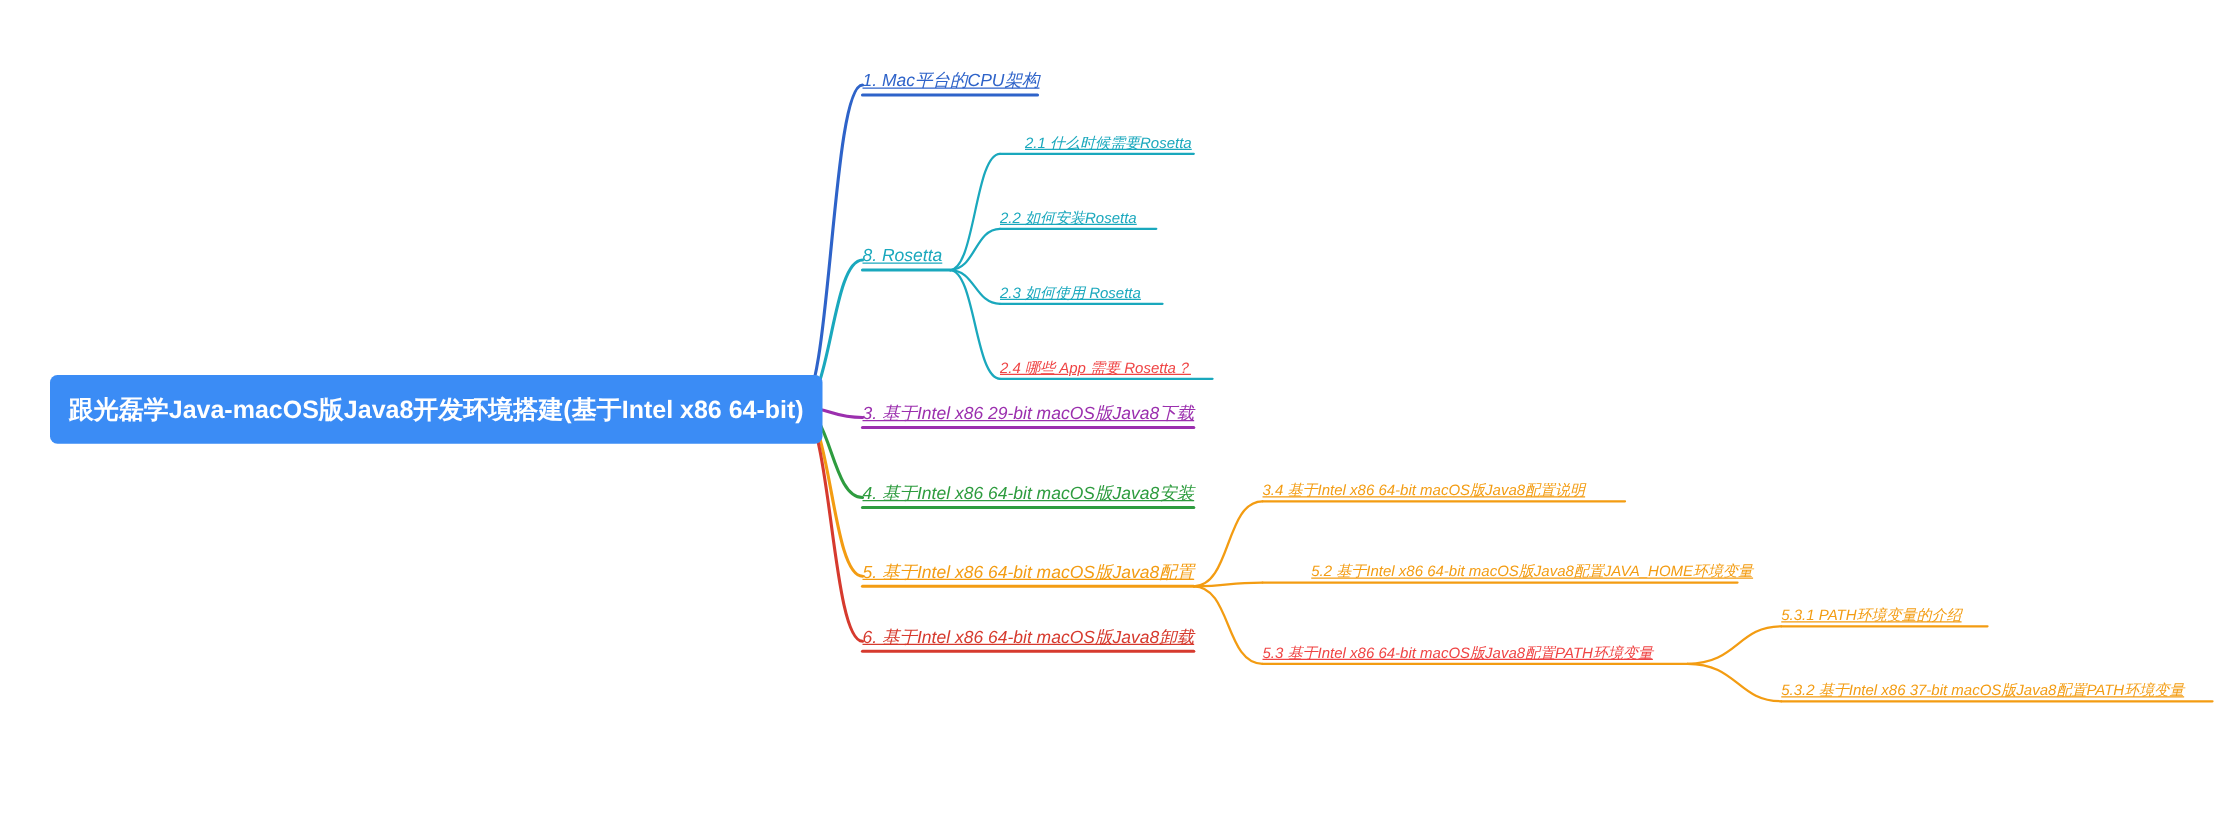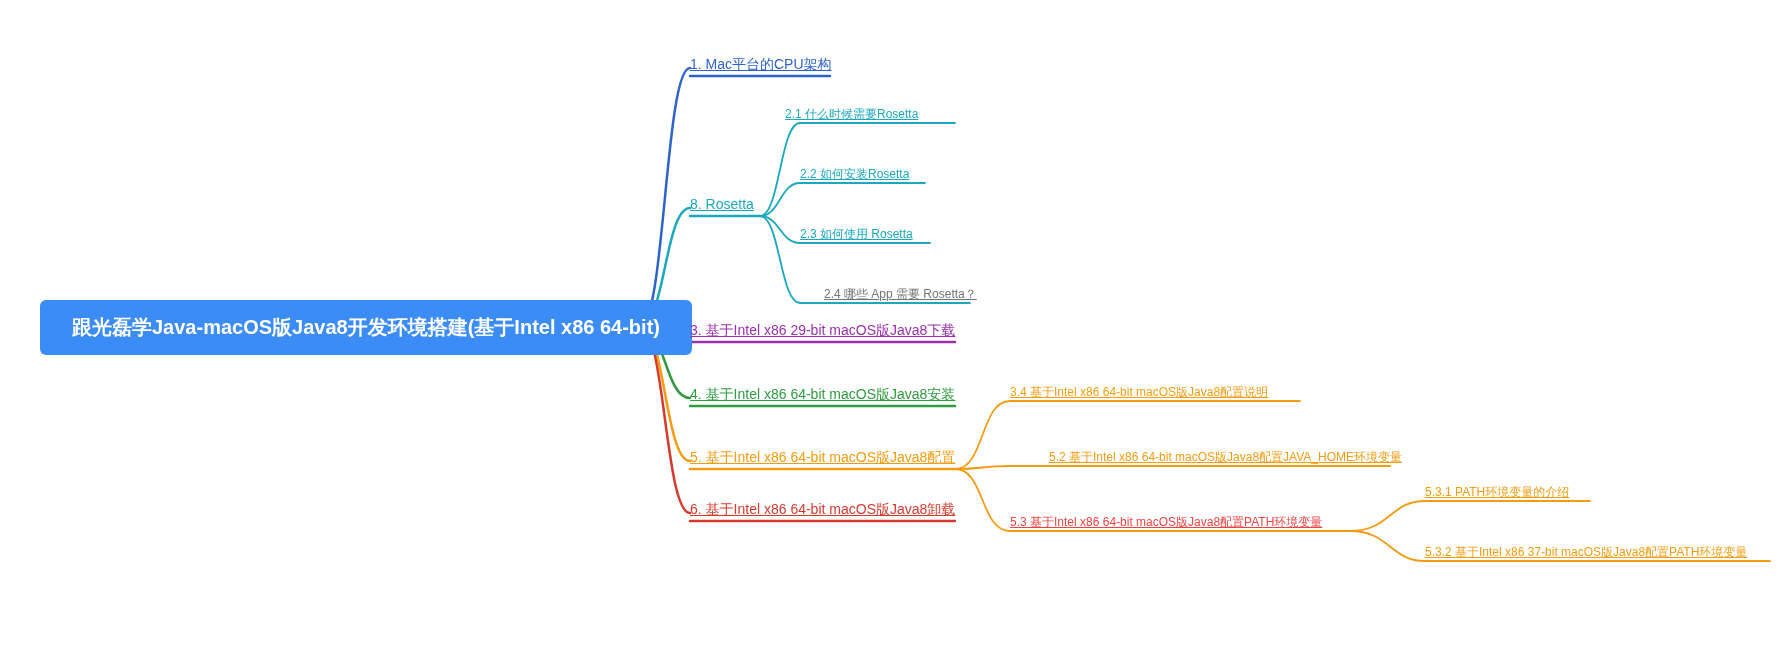--- a/index.html
+++ b/index.html
@@ -11,30 +11,31 @@
     height: 652px;
     position: relative;
     overflow: hidden;
   }
   .root-node {
     position: absolute;
     background: #3b8cf5;
     color: #fff;
     font-weight: bold;
     font-size: 20px;
-    padding: 14px 32px;
+    padding: 14px 15px;
     border-radius: 6px;
     white-space: nowrap;
   }
   .node {
     position: absolute;
     font-size: 14px;
     white-space: nowrap;
     text-decoration: underline;
     cursor: pointer;
+    font-style: italic;
   }
   .node-small {
     font-size: 12px;
   }
   svg {
     position: absolute;
     top: 0;
     left: 0;
     width: 1781px;
     height: 652px;
@@ -97,23 +98,23 @@
 <div class="node" style="left:690px; top:196px; color:#1aa8bd;">8. Rosetta</div>
 
 <div class="node" style="left:690px; top:322px; color:#9b2fae;">3. 基于Intel x86 29-bit macOS版Java8下载</div>
 
 <div class="node" style="left:690px; top:386px; color:#2e9c3f;">4. 基于Intel x86 64-bit macOS版Java8安装</div>
 
 <div class="node" style="left:690px; top:449px; color:#f39c12;">5. 基于Intel x86 64-bit macOS版Java8配置</div>
 
 <div class="node" style="left:690px; top:501px; color:#d63a2e;">6. 基于Intel x86 64-bit macOS版Java8卸载</div>
 
-<div class="node node-small" style="left:785px; top:106px; color:#1aa8bd;">2.1 什么时候需要Rosetta</div>
+<div class="node node-small" style="left:820px; top:106px; color:#1aa8bd;">2.1 什么时候需要Rosetta</div>
 <div class="node node-small" style="left:800px; top:166px; color:#1aa8bd;">2.2 如何安装Rosetta</div>
 <div class="node node-small" style="left:800px; top:226px; color:#1aa8bd;">2.3 如何使用 Rosetta</div>
-<div class="node node-small" style="left:800px; top:286px; color:#737373;margin-left:24px;">2.4 哪些 App 需要 Rosetta？</div>
+<div class="node node-small" style="left:800px; top:286px; color:#ef4444;">2.4 哪些 App 需要 Rosetta？</div>
 
 <div class="node node-small" style="left:1010px; top:384px; color:#f39c12;">3.4 基于Intel x86 64-bit macOS版Java8配置说明</div>
 <div class="node node-small" style="left:1010px; top:449px; color:#f39c12;margin-left:39px;">5.2 基于Intel x86 64-bit macOS版Java8配置JAVA_HOME环境变量</div>
 <div class="node node-small" style="left:1010px; top:514px; color:#ef4444;">5.3 基于Intel x86 64-bit macOS版Java8配置PATH环境变量</div>
 
 <div class="node node-small" style="left:1425px; top:484px; color:#f39c12;">5.3.1 PATH环境变量的介绍</div>
 <div class="node node-small" style="left:1425px; top:544px; color:#f39c12;">5.3.2 基于Intel x86 37-bit macOS版Java8配置PATH环境变量</div>
 
 </body></html>

